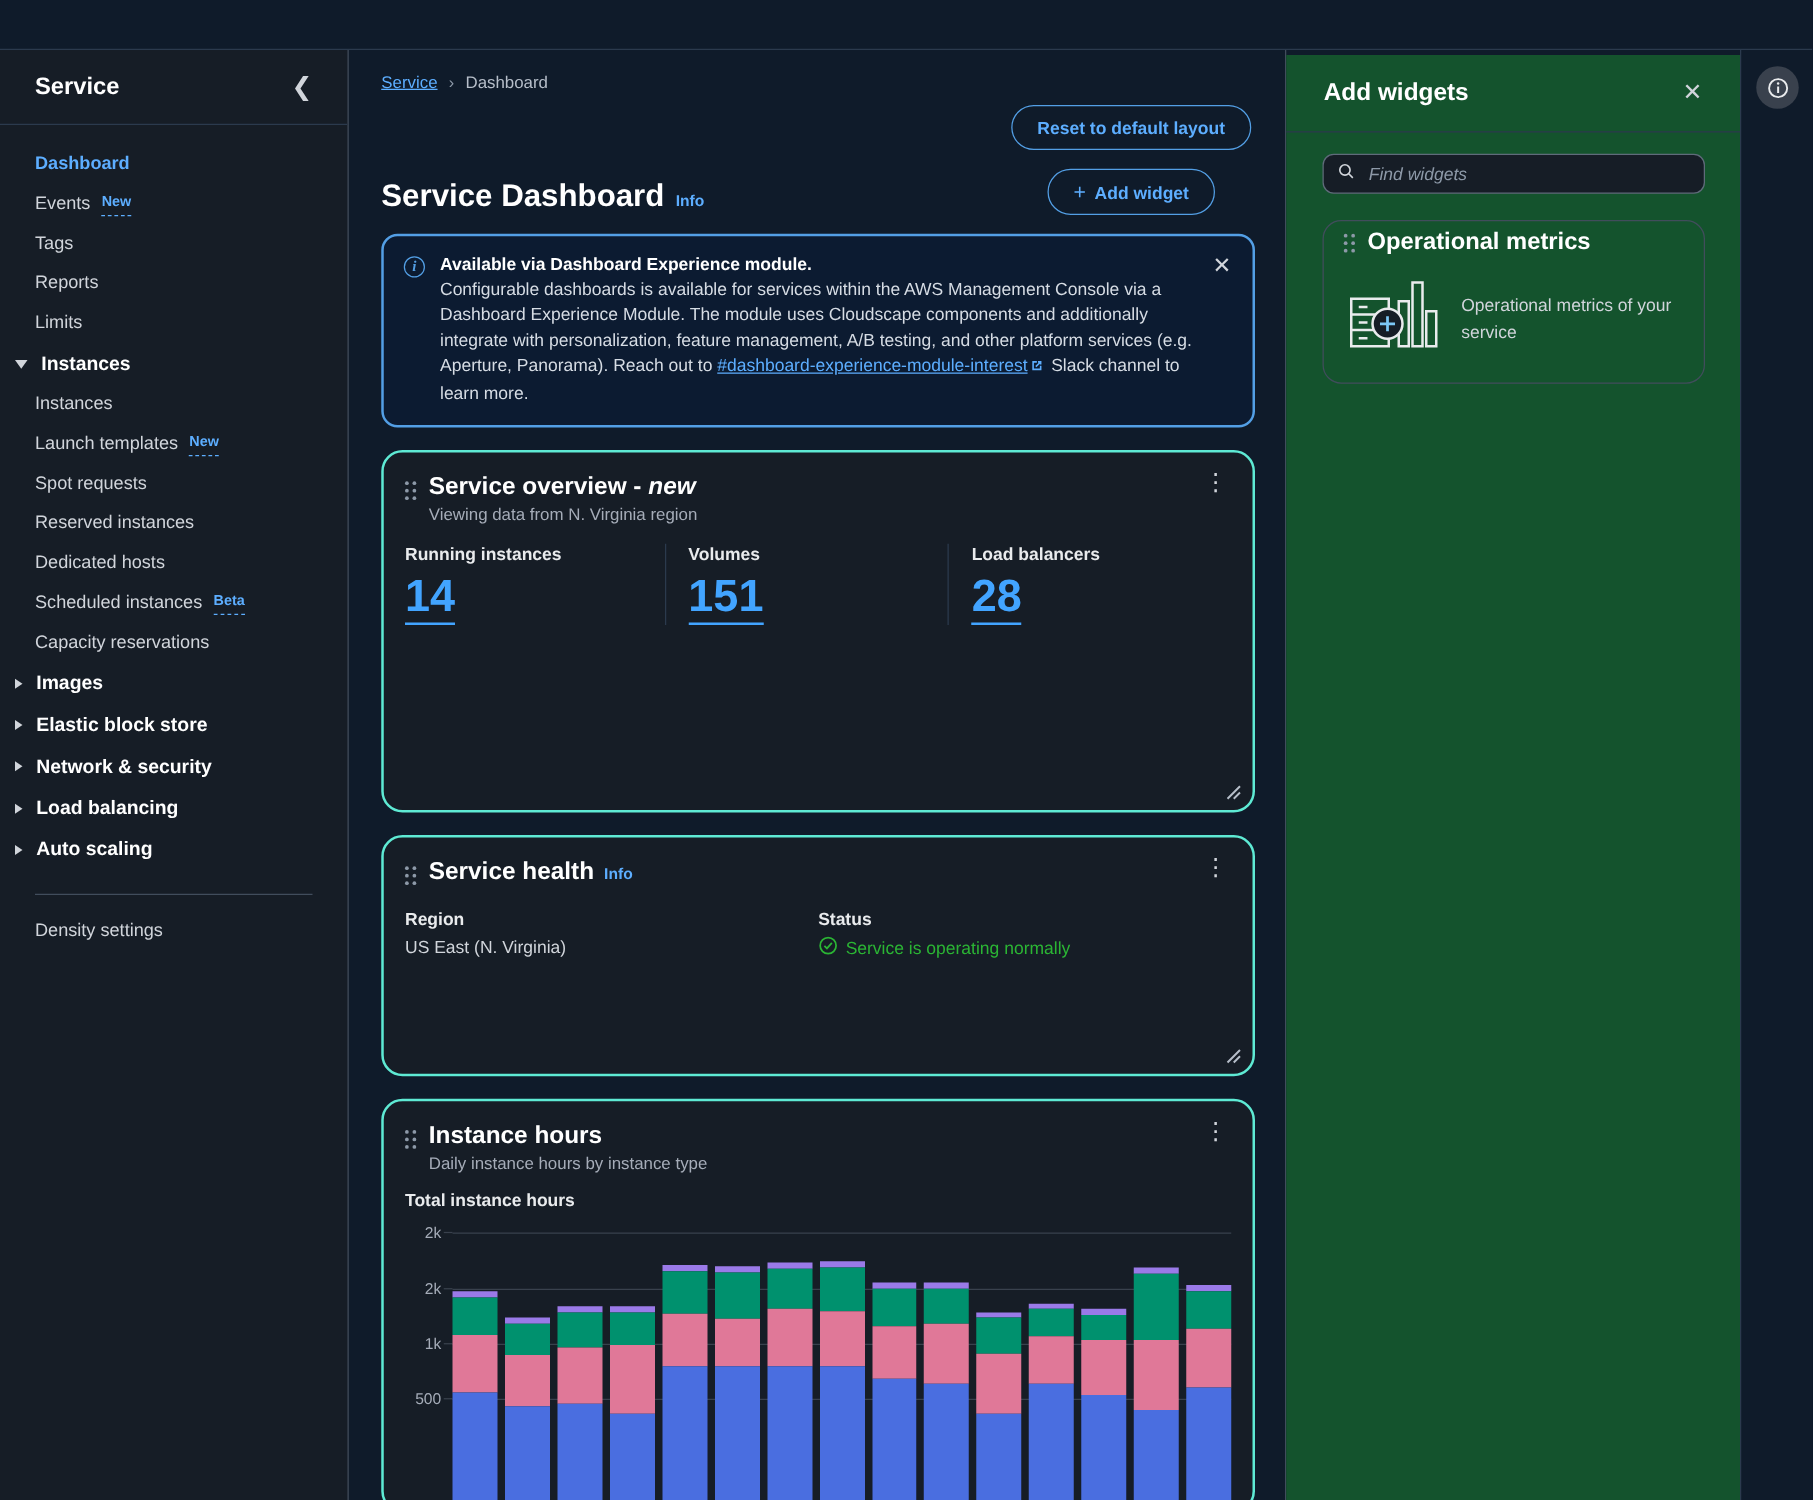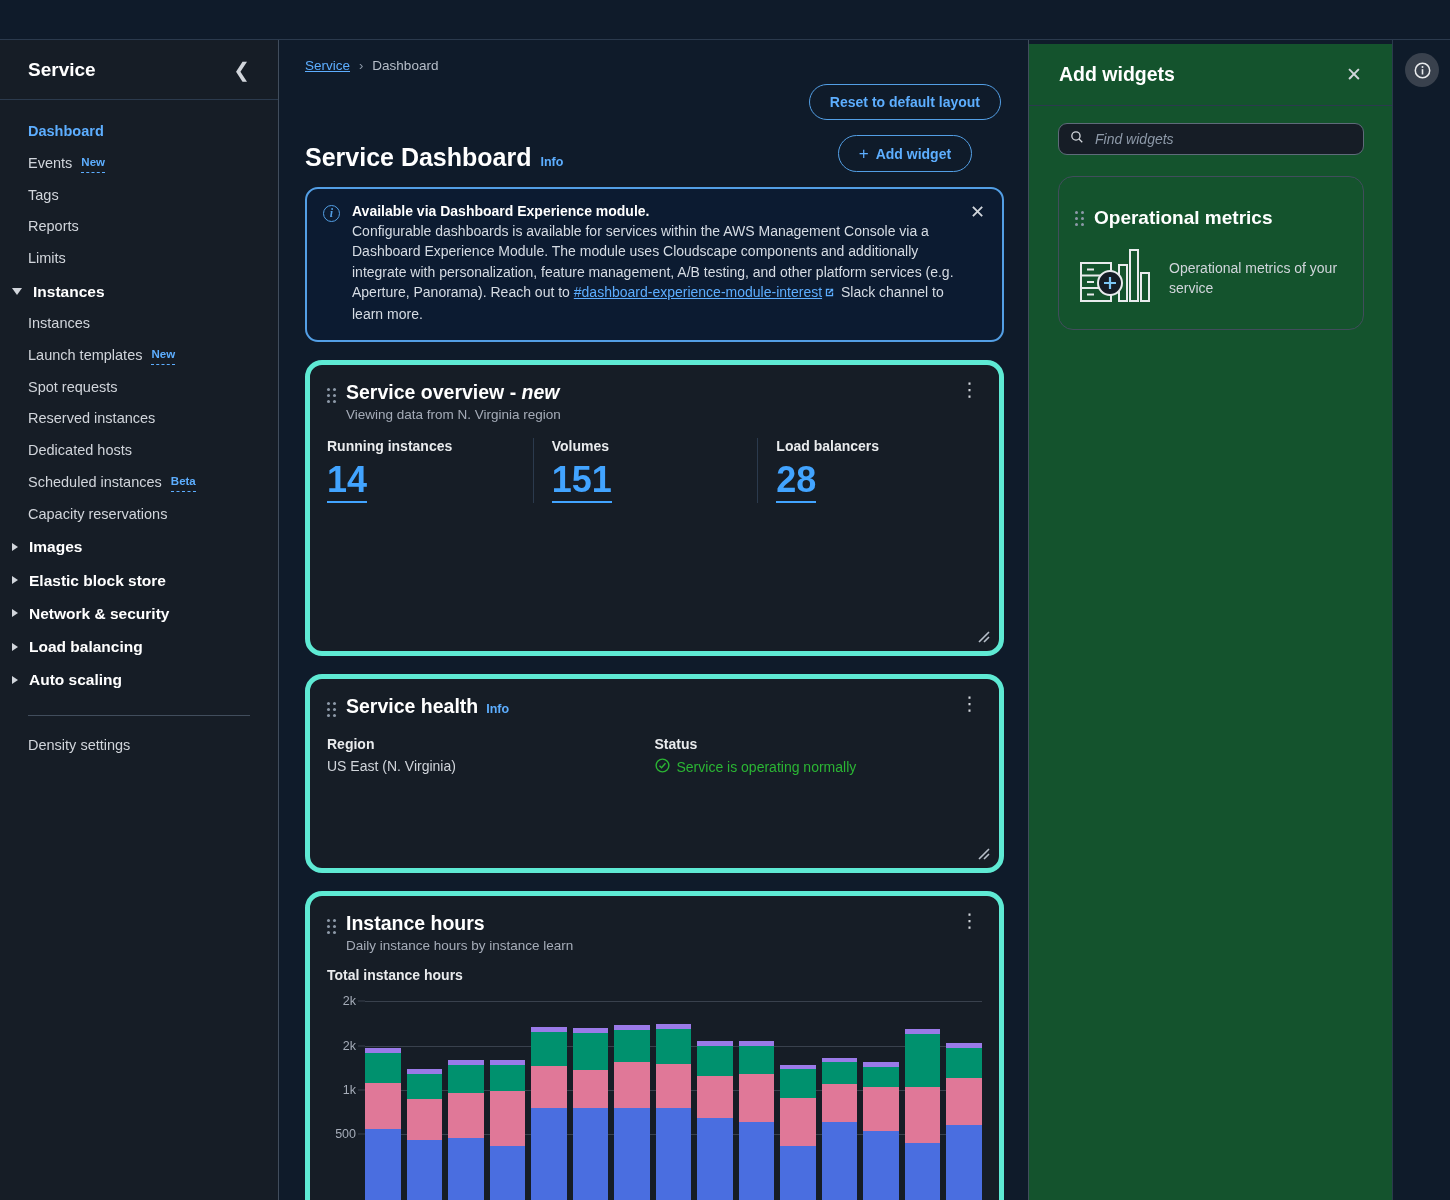--- a/index.html
+++ b/index.html
@@ -109,21 +109,21 @@
   .alert-text { font-size: 14px; line-height: 1.46; color: #d6dce4; }
   .alert-text a { color: #5daeff; text-decoration: underline; }
   .ext-icon { display: inline-block; margin: 0 2px; vertical-align: -1px; }
   .alert-close {
     position: absolute; top: 11px; right: 12px; background: none; border: none;
     color: #d1d5db; font-size: 18px; cursor: pointer; line-height: 1; padding: 3px 5px;
   }
 
   
   .widget {
-    margin-top: 18px; background: #161d26; border: 5px solid #5eead4;
+    margin-top: 18px; background: #161d26; border: 2px solid #5eead4;
     border-radius: 17px; position: relative; overflow: hidden;
   }
   .widget-head {
     display: flex; align-items: flex-start; padding: 16px 16px 0 17px; gap: 10px;
   }
   .drag-handle {
     display: grid; grid-template-columns: 3px 3px; gap: 3px;
     margin-top: 7px; cursor: grab; flex: 0 0 auto;
   }
   .drag-handle i { width: 3px; height: 3px; border-radius: 50%; background: #8d99a8; display: block; }
@@ -219,21 +219,21 @@
     border: 1px solid #5f6b7a; border-radius: 9px; padding: 0 11px;
     background: #161d26;
   }
   .search-box input {
     flex: 1 1 auto; background: transparent; border: none; outline: none;
     color: #d1d5db; font-size: 14px; font-family: inherit; font-style: italic;
   }
   .search-box input::placeholder { color: #8d99a8; font-style: italic; }
   .widget-card {
     margin-top: 21px; border: 1px solid #414d5c; border-radius: 15px;
-    padding: 30px 16px 18px 16px;
+    padding: 6px 16px 18px 16px;
   }
   .wc-head { display: flex; align-items: center; gap: 10px; }
   .wc-title { font-size: 19px; font-weight: bold; color: #ffffff; }
   .wc-body { display: flex; align-items: center; gap: 18px; margin-top: 16px; padding-left: 4px; }
   .wc-desc { font-size: 14px; color: #d1d5db; line-height: 1.43; }
 
   .right-rail {
     position: absolute; top: 40px; left: 1392px; width: 58px; height: 1160px;
     background: #0f1b2a; border-left: 1px solid #2b3a4d;
   }
@@ -442,21 +442,21 @@
             <i></i>
             <i></i>
             <i></i>
             <i></i>
             <i></i>
           </span>
         <div class="widget-titles">
           <div class="widget-title-row">
             <span class="widget-title">Instance hours</span>
           </div>
-          <div class="widget-sub">Daily instance hours by instance learn</div>
+          <div class="widget-sub">Daily instance hours by instance type</div>
         </div>
         <button class="kebab">⋮</button>
       </div>
       <div class="chart-wrap">
         <div class="chart-heading">Total instance hours</div>
         <div class="chart" id="chart">
             <div class="gridline" style="top: 8.84615px;"></div>
             <div class="tick-dash" style="top: 8.84615px;"></div>
             <div class="tick-label" style="top: 8.84615px;">2k</div>
             <div class="gridline" style="top: 53.0769px;"></div>

